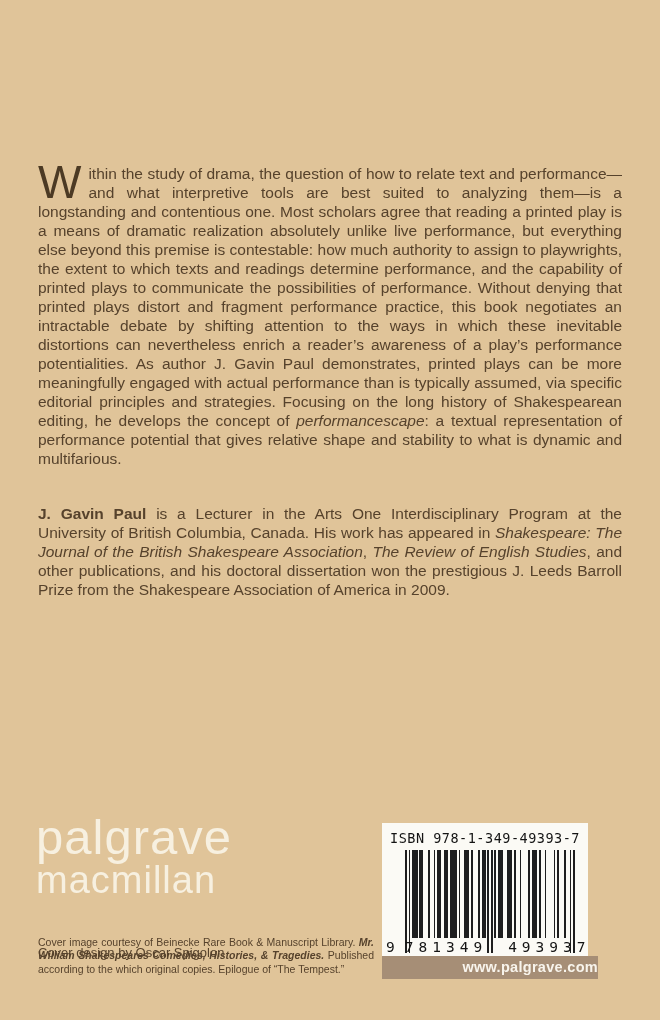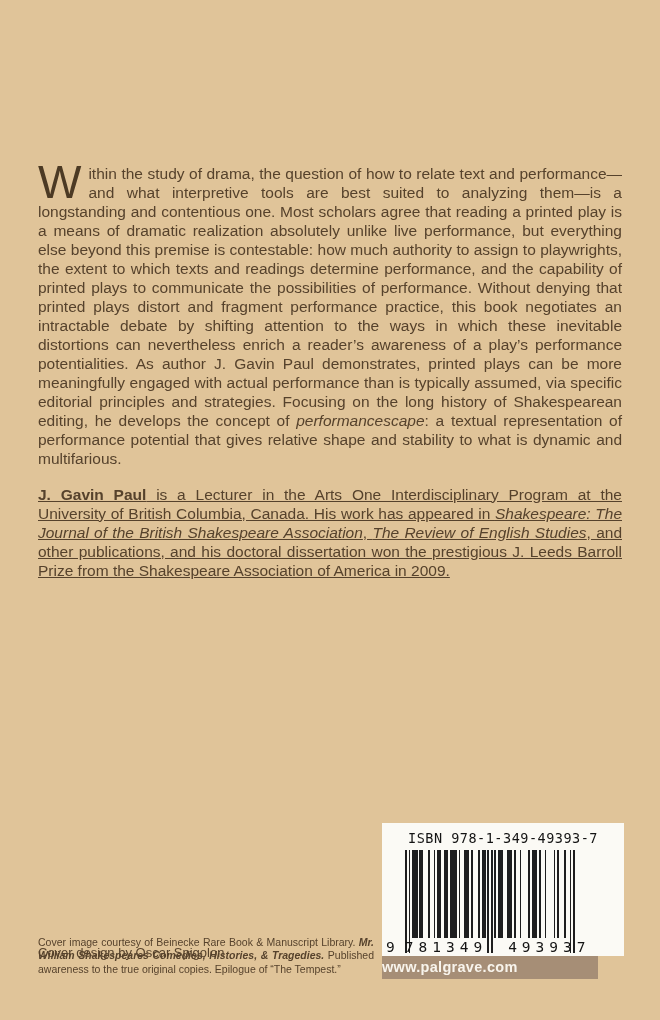--- a/index.html
+++ b/index.html
@@ -20,34 +20,34 @@
   }
   .dropcap {
     float: left;
     font-size: 46px; line-height: 35px;
     padding: 1px 7px 0 0;
     color: #4c3a24;
   }
 
   
   .bio {
-    position: absolute; left: 38px; top: 469px; width: 584px;
+    position: absolute; left: 38px; top: 488px; width: 584px;
     font-size: 15.5px; line-height: 19px;
-    color: #56422c; text-align: justify; text-decoration: underline;
+    color: #56422c; text-align: justify;
   }
 
   
   .logo { position: absolute; left: 36px; top: 812px; color: #f7f0e0; }
   .logo-line1 { font-size: 49px; line-height: 50px; letter-spacing: 1px; font-weight: 400; }
   .logo-line2 { font-size: 38px; line-height: 40px; letter-spacing: 1px; font-weight: 400; margin-top: -2px; }
 
   
   .barcode-block { position: absolute; left: 382px; top: 823px; width: 216px; }
   .barcode-box {
-    position: relative; width: 242px; height: 133px;
+    position: relative; width: 206px; height: 133px;
     background: #fbfaf5;
   }
   .isbn-label {
     position: absolute; top: 7px; left: 0; right: 0;
     text-align: center;
     font-family: "DejaVu Sans Mono", monospace;
     font-size: 13.5px; letter-spacing: 0.5px;
     color: #141414; white-space: nowrap;
   }
   .bars {
@@ -61,21 +61,21 @@
     font-family: "DejaVu Sans Mono", monospace;
     font-size: 14.5px; line-height: 16px; color: #141414;
   }
   .ean-first { margin-right: 10px; }
   .ean-g1 { letter-spacing: 5px; margin-right: 21px; }
   .ean-g2 { letter-spacing: 5px; margin-top: 36px; }
   .site-band {
     width: 216px; height: 23px;
     background: #a68e76;
     color: #f8f4ec;
-    text-align: left; line-height: 23px;
+    text-align: right; line-height: 23px;
     font-size: 14.5px; font-weight: bold;
     letter-spacing: 0.3px;
   }
 
   
   .credits {
     position: absolute; left: 38px; top: 925px; width: 336px;
     font-size: 10.5px; line-height: 13.5px;
     color: #56422c; text-align: justify;
   }
@@ -88,20 +88,24 @@
 <body>
 
 <div class="cover">
 
   <p class="synopsis">
     <span class="dropcap">W</span><span><span>ithin the study of drama, the question of how to relate text and performance—and what interpretive tools are best suited to analyzing them—is a longstanding and contentious one. Most scholars agree that reading a printed play is a means of dramatic realization absolutely unlike live performance, but everything else beyond this premise is contestable: how much authority to assign to playwrights, the extent to which texts and readings determine performance, and the capability of printed plays to communicate the possibilities of performance. Without denying that printed plays distort and fragment performance practice, this book negotiates an intractable debate by shifting attention to the ways in which these inevitable distortions can nevertheless enrich a reader’s awareness of a play’s performance potentialities. As author J. Gavin Paul demonstrates, printed plays can be more meaningfully engaged with actual performance than is typically assumed, via specific editorial principles and strategies. Focusing on the long history of Shakespearean editing, he develops the concept of </span><span style="font-style: italic;">performancescape</span><span>: a textual representation of performance potential that gives relative shape and stability to what is dynamic and multifarious.</span></span>
   </p>
 
   <p class="bio"><span style="font-weight: bold;">J. Gavin Paul</span><span> is a Lecturer in the Arts One Interdisciplinary Program at the University of British Columbia, Canada. His work has appeared in </span><span style="font-style: italic;">Shakespeare: The Journal of the British Shakespeare Association</span><span>, </span><span style="font-style: italic;">The Review of English Studies</span><span>, and other publications, and his doctoral dissertation won the prestigious J. Leeds Barroll Prize from the Shakespeare Association of America in 2009.</span></p>
 
+  <div class="logo">
+    <div class="logo-line1">palgrave</div>
+    <div class="logo-line2">macmillan</div>
+  </div>
 
   <div class="barcode-block">
     <div class="barcode-box">
       <div class="isbn-label">ISBN 978-1-349-49393-7</div>
       <svg id="barcode-svg" class="bars" viewBox="0 0 95 42" preserveAspectRatio="none" shape-rendering="crispEdges">
           <rect x="0" y="0" width="1" height="42"></rect>
           <rect x="2" y="0" width="1" height="42"></rect>
           <rect x="4" y="0" width="1" height="36"></rect>
           <rect x="5" y="0" width="1" height="36"></rect>
           <rect x="6" y="0" width="1" height="36"></rect>
@@ -150,16 +154,16 @@
         </svg>
       <div class="ean-row">
         <span class="ean-first">9</span>
         <span class="ean-g1">781349</span>
         <span class="ean-g2">493937</span>
       </div>
     </div>
     <div class="site-band">www.palgrave.com</div>
   </div>
 
-  <p class="credits"><span>Cover image courtesy of Beinecke Rare Book &amp; Manuscript Library. </span><span style="font-style: italic; font-weight: bold;">Mr. William Shakespeares Comedies, Histories, &amp; Tragedies.</span><span> Published awareness to the true original copies. Epilogue of “The Tempest.”</span></p>
+  <p class="credits"><span>Cover image courtesy of Beinecke Rare Book &amp; Manuscript Library. </span><span style="font-style: italic; font-weight: bold;">Mr. William Shakespeares Comedies, Histories, &amp; Tragedies.</span><span> Published according to the which original copies. Epilogue of “The Tempest.”</span></p>
   <p class="design-credit">Cover design by Oscar Spigolon</p>
 
 </div>
 
 </body></html>

